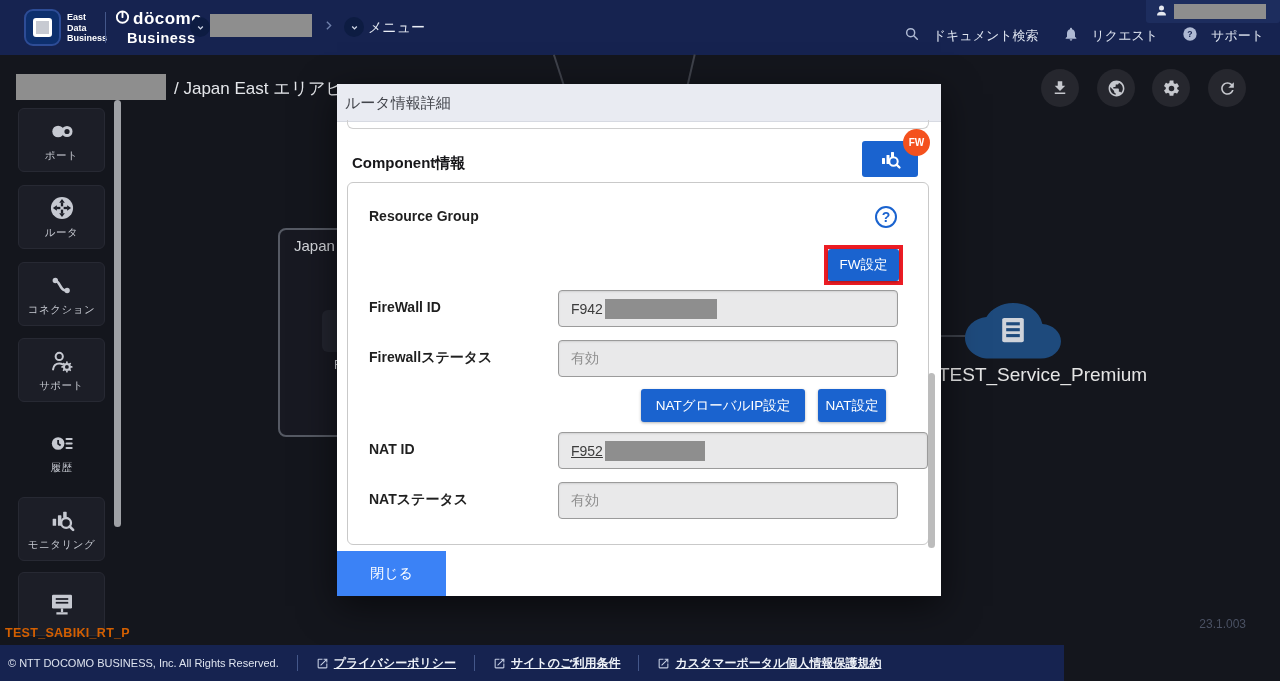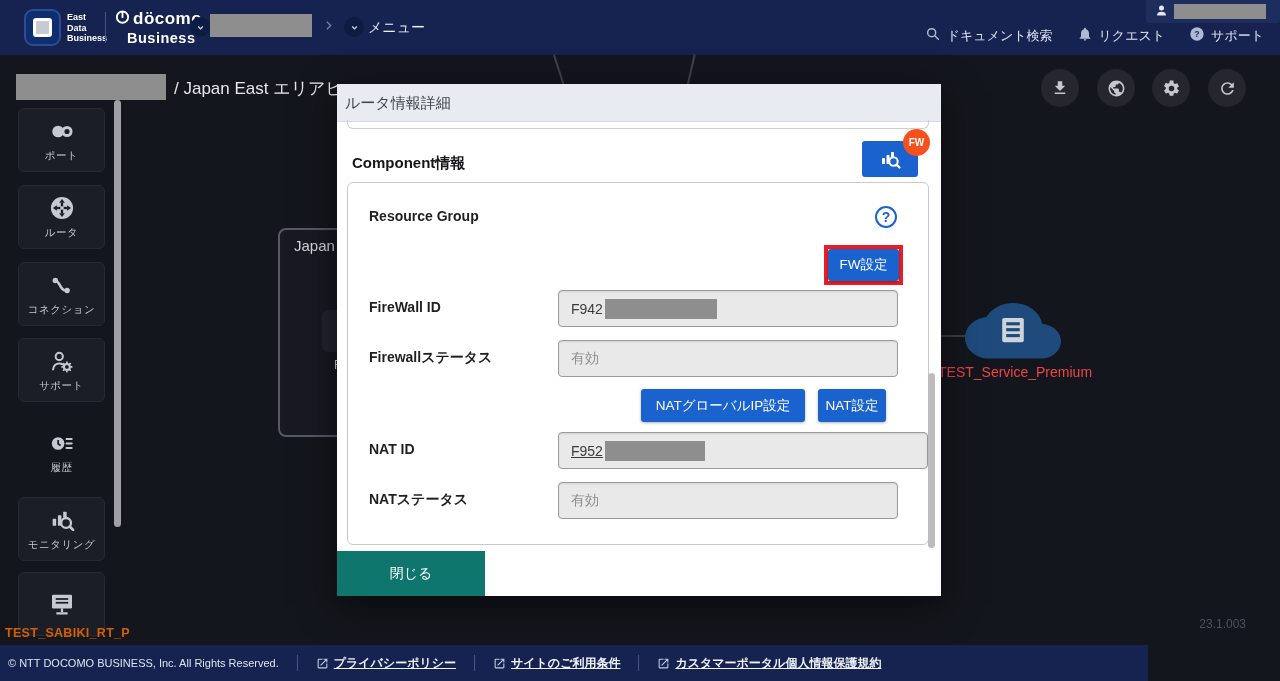--- a/index.html
+++ b/index.html
@@ -19,21 +19,21 @@
   .chev-circle { position:absolute; width:20px; height:20px; border-radius:50%; background:#0d1c42;
                  display:flex; align-items:center; justify-content:center; color:#cfd6e6; }
   .redact { background:#8e8e8e; }
   .redact-top { position:absolute; left:210px; top:14px; width:102px; height:23px; }
   .bc-sep { position:absolute; left:322px; top:18px; color:#6f80ab; }
   .menu-label { position:absolute; left:368px; top:19px; color:#e9edf5; font-size:14px; }
   .user-chip { position:absolute; left:1146px; top:0; width:134px; height:23px; background:#1d2d5e; border-radius:0 0 3px 3px; }
   .user-chip .redact { position:absolute; left:28px; top:4px; width:92px; height:15px; }
   .user-icon { position:absolute; left:8px; top:3px; color:#e6e9f0; }
   .topnav { position:absolute; right:16px; top:26px; display:flex; gap:24px; align-items:center; }
-  .topnav .item { display:flex; align-items:center; gap:6px; color:#dfe5f0; font-size:13px; cursor:pointer; }
+  .topnav .item { display:flex; align-items:center; gap:13px; color:#dfe5f0; font-size:13px; cursor:pointer; }
   .topnav .item svg { color:#aeb9d3; }
 
   
   .tool-btn { position:absolute; top:69px; width:38px; height:38px; border-radius:50%; background:#26272e;
               display:flex; align-items:center; justify-content:center; color:#c6c8ce; }
 
   
   .bc-redact { position:absolute; left:16px; top:74px; width:150px; height:26px; }
   .bc-text { position:absolute; left:174px; top:77px; width:164px; color:#e4e6ea; font-size:17px;
              white-space:nowrap; overflow:hidden; }
@@ -47,21 +47,21 @@
                        font-size:12.5px; letter-spacing:0.3px; }
 
   .region-box { position:absolute; left:278px; top:228px; width:120px; height:209px; border:2px solid #565a64;
                 border-radius:8px; background:rgba(28,30,38,0.55); }
   .region-box .rg-lbl { position:absolute; left:14px; top:7px; color:#d4d6db; font-size:15px; }
   .region-inner { position:absolute; left:42px; top:80px; width:60px; height:42px; background:#23252f; border-radius:6px; }
   .region-node-lbl { position:absolute; left:54px; top:128px; color:#d4d6db; font-size:12px; }
   .topo-edge { position:absolute; width:2px; background:#3f424b; }
   .connector-h { position:absolute; left:941px; top:335px; width:30px; height:2px; background:#3a3e47; }
   .cloud-wrap { position:absolute; left:965px; top:296px; width:96px; height:66px; }
-  .cloud-label { position:absolute; left:938px; top:364px; color:#ef4444; font-size:14px; }
+  .cloud-label { position:absolute; left:938px; top:364px; color:#e5e5e5; font-size:19px; }
   .version { position:absolute; right:34px; top:617px; color:#4a5163; font-size:12px; }
 
   
   .modal { position:absolute; left:337px; top:84px; width:604px; height:512px; background:#fff;
            box-shadow:0 10px 35px rgba(0,0,0,0.55); }
   .m-title { height:38px; background:#e9ebf2; border-bottom:1px solid #d7dae2; line-height:38px;
              padding-left:8px; font-size:15px; color:#43454c; }
   .m-partial { position:absolute; left:10px; top:36px; width:582px; height:9px; border:1px solid #cfcfcf;
                border-top:none; border-radius:0 0 6px 6px; }
   .m-section-title { position:absolute; left:15px; top:70px; font-size:15px; font-weight:bold; color:#17171a; }
@@ -79,26 +79,26 @@
   .help-icon { position:absolute; left:527px; top:23px; width:22px; height:22px; border:2px solid #1a63cf;
                border-radius:50%; color:#1a63cf; font-size:14px; font-weight:bold; display:flex;
                align-items:center; justify-content:center; cursor:pointer; }
   .btn-blue { background:#1a63cf; color:#fff; border:none; border-radius:3px; font-size:13.5px;
               font-family:"Liberation Sans",sans-serif; display:flex; align-items:center; justify-content:center;
               cursor:pointer; box-shadow:0 1px 3px rgba(0,0,0,0.3); }
   .fw-highlight { position:absolute; left:476px; top:62px; border:4px solid #ec1c24; }
   .fw-btn { width:71px; height:32px; }
   .nat-global-btn { position:absolute; left:293px; top:206px; width:164px; height:33px; }
   .nat-btn { position:absolute; left:470px; top:206px; width:68px; height:33px; }
-  .m-close { position:absolute; left:0; top:467px; width:148px; height:45px; background:#0f766e; color:#fff;
+  .m-close { position:absolute; left:0; top:467px; width:109px; height:45px; background:#3b82f6; color:#fff;
              border:none; font-size:14px; font-family:"Liberation Sans",sans-serif; cursor:pointer; }
   .m-scrollbar { position:absolute; left:591px; top:289px; width:7px; height:175px; background:#bcbcbc; border-radius:4px; }
 
   
-  .footer { position:absolute; left:0; top:645px; width:1148px; height:36px; background:#162350;
+  .footer { position:absolute; left:0; top:645px; width:1064px; height:36px; background:#162350;
             display:flex; align-items:center; padding-left:8px; }
   .footer .copy { color:#dde3ee; font-size:11px; }
   .footer .sep { width:1px; height:16px; background:#44578a; margin:0 18px; }
   .footer a { display:flex; align-items:center; gap:5px; color:#eef2f8; font-size:12px; font-weight:bold;
               text-decoration:underline; cursor:pointer; }
   .footer a svg { color:#c3cce0; }
 </style>
 </head>
 <body>
 

